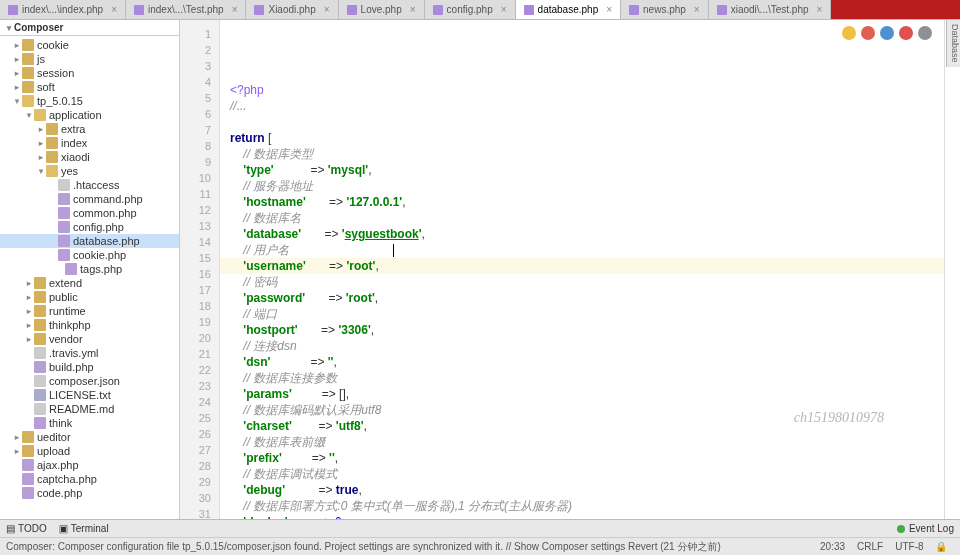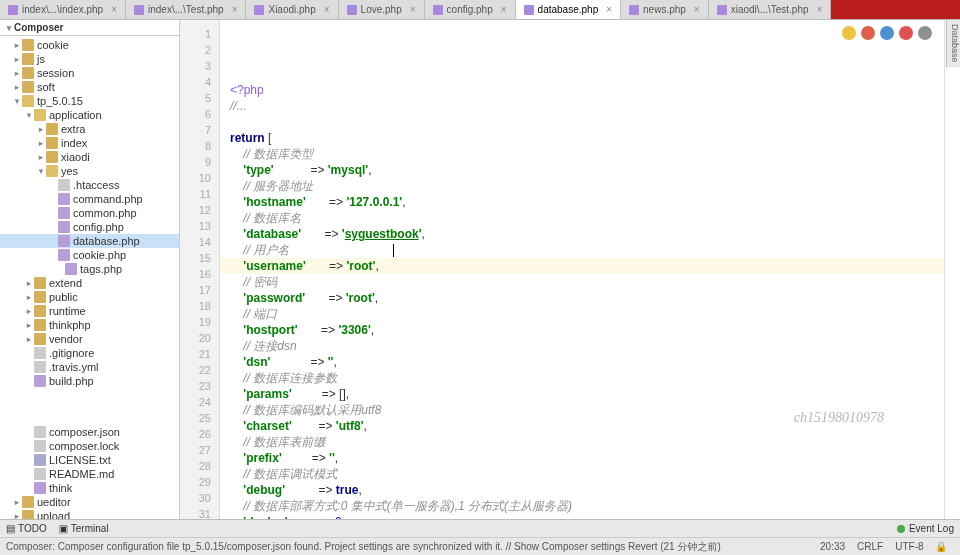--- a/index.html
+++ b/index.html
@@ -206,41 +206,31 @@
             <span>thinkphp</span>
           </div>
           <div class="tree-row" style="padding-left: 24px;">
             <span class="arrow">▸</span>
             <span class="ic folder"></span>
             <span>vendor</span>
           </div>
           <div class="tree-row" style="padding-left: 24px;">
             <span class="arrow"></span>
             <span class="ic file"></span>
-            <span>.gitignore</span>
-          </div>
-          <div class="tree-row" style="padding-left: 24px;">
-            <span class="arrow"></span>
-            <span class="ic file"></span>
             <span>.travis.yml</span>
           </div>
           <div class="tree-row" style="padding-left: 24px;">
             <span class="arrow"></span>
             <span class="ic php"></span>
             <span>build.php</span>
           </div>
-          <div class="tree-row" style="padding-left: 24px; margin-top: 37px;">
+          <div class="tree-row" style="padding-left: 24px;">
             <span class="arrow"></span>
             <span class="ic file"></span>
             <span>composer.json</span>
-          </div>
-          <div class="tree-row" style="padding-left: 24px;">
-            <span class="arrow"></span>
-            <span class="ic file"></span>
-            <span>composer.lock</span>
           </div>
           <div class="tree-row" style="padding-left: 24px;">
             <span class="arrow"></span>
             <span class="ic txt"></span>
             <span>LICENSE.txt</span>
           </div>
           <div class="tree-row" style="padding-left: 24px;">
             <span class="arrow"></span>
             <span class="ic file"></span>
             <span>README.md</span>

